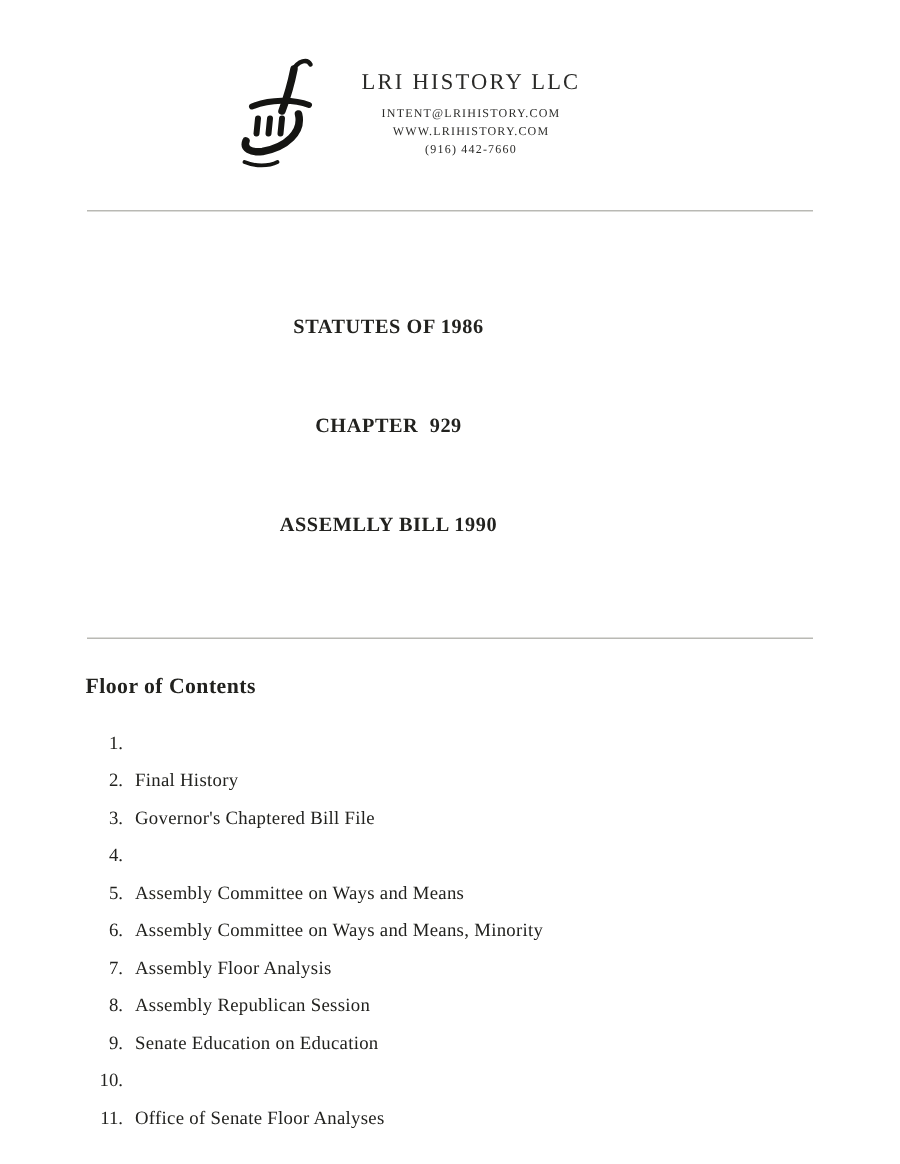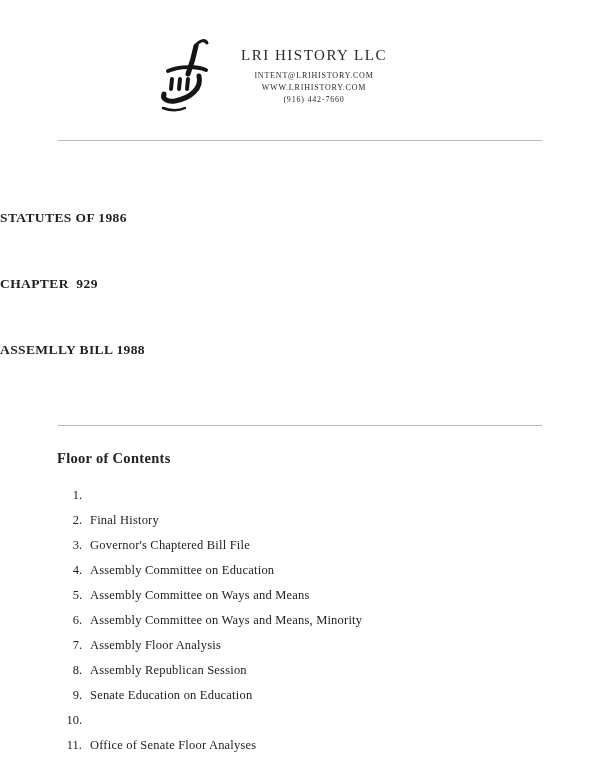--- a/index.html
+++ b/index.html
@@ -53,21 +53,21 @@
   .rule {
     border: none;
     border-top: 1px solid #b9b9b4;
     margin: 0 58px;
   }
   .rule-1 { margin-top: 24px; }
   .rule-2 { margin-top: 20px; }
 
   
   .doc-header {
-    text-align: left;
+    text-align: center;
     margin: 22px 82px 0 0;
     font-weight: bold;
     font-size: 13.5px;
     line-height: 22px;
     letter-spacing: 0.4px;
     color: #22221f;
     white-space: pre-wrap;
   }
 
   
@@ -122,42 +122,41 @@
       <div class="contact-line">WWW.LRIHISTORY.COM</div>
       <div class="contact-line">(916) 442-7660</div>
     </div>
   </header>
 
   <hr class="rule rule-1">
 
   <div class="doc-header">
     <div>STATUTES OF 1986</div>
     <div>CHAPTER  929</div>
-    <div>ASSEMLLY BILL 1988</div>
+    <div>ASSEMLLY BILL 1990</div>
   </div>
 
   <hr class="rule rule-2">
 
   <h2 class="toc-title">Floor of Contents</h2>
 
   <div class="toc-list">
     <div class="toc-item">
       <span class="toc-num">1.</span>
     </div>
     <div class="toc-item">
       <span class="toc-num">2.</span>
       <span class="toc-label">Final History</span>
     </div>
     <div class="toc-item">
       <span class="toc-num">3.</span>
       <span class="toc-label">Governor's Chaptered Bill File</span>
     </div>
     <div class="toc-item">
       <span class="toc-num">4.</span>
-      <span class="toc-label">Assembly Committee on Education</span>
     </div>
     <div class="toc-item">
       <span class="toc-num">5.</span>
       <span class="toc-label">Assembly Committee on Ways and Means</span>
     </div>
     <div class="toc-item">
       <span class="toc-num">6.</span>
       <span class="toc-label">Assembly Committee on Ways and Means, Minority</span>
     </div>
     <div class="toc-item">

